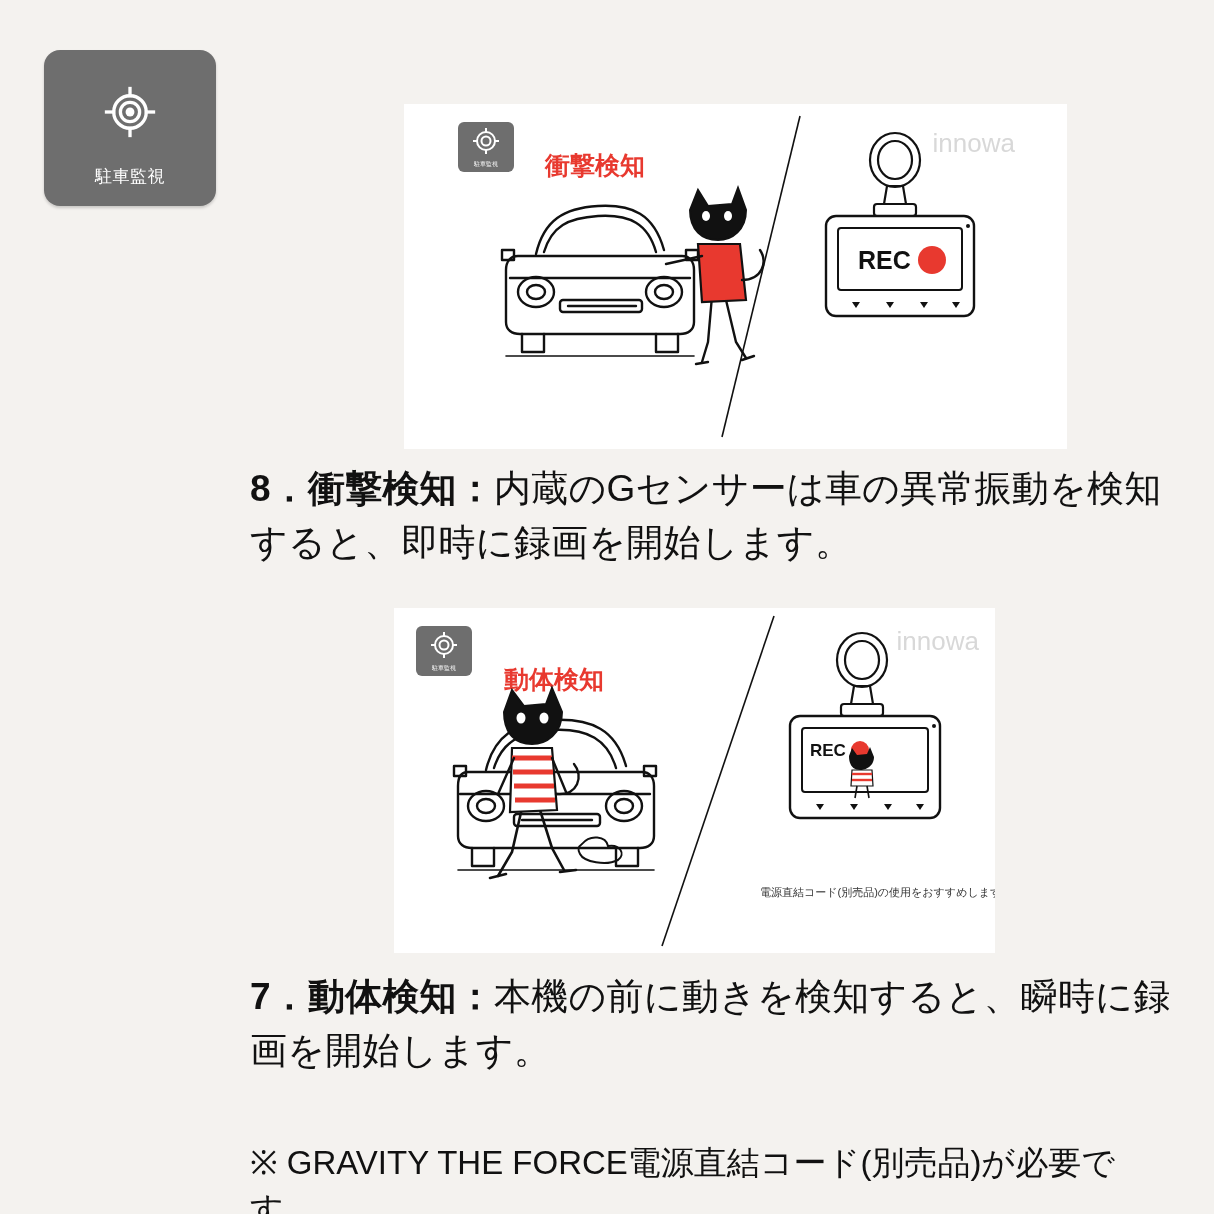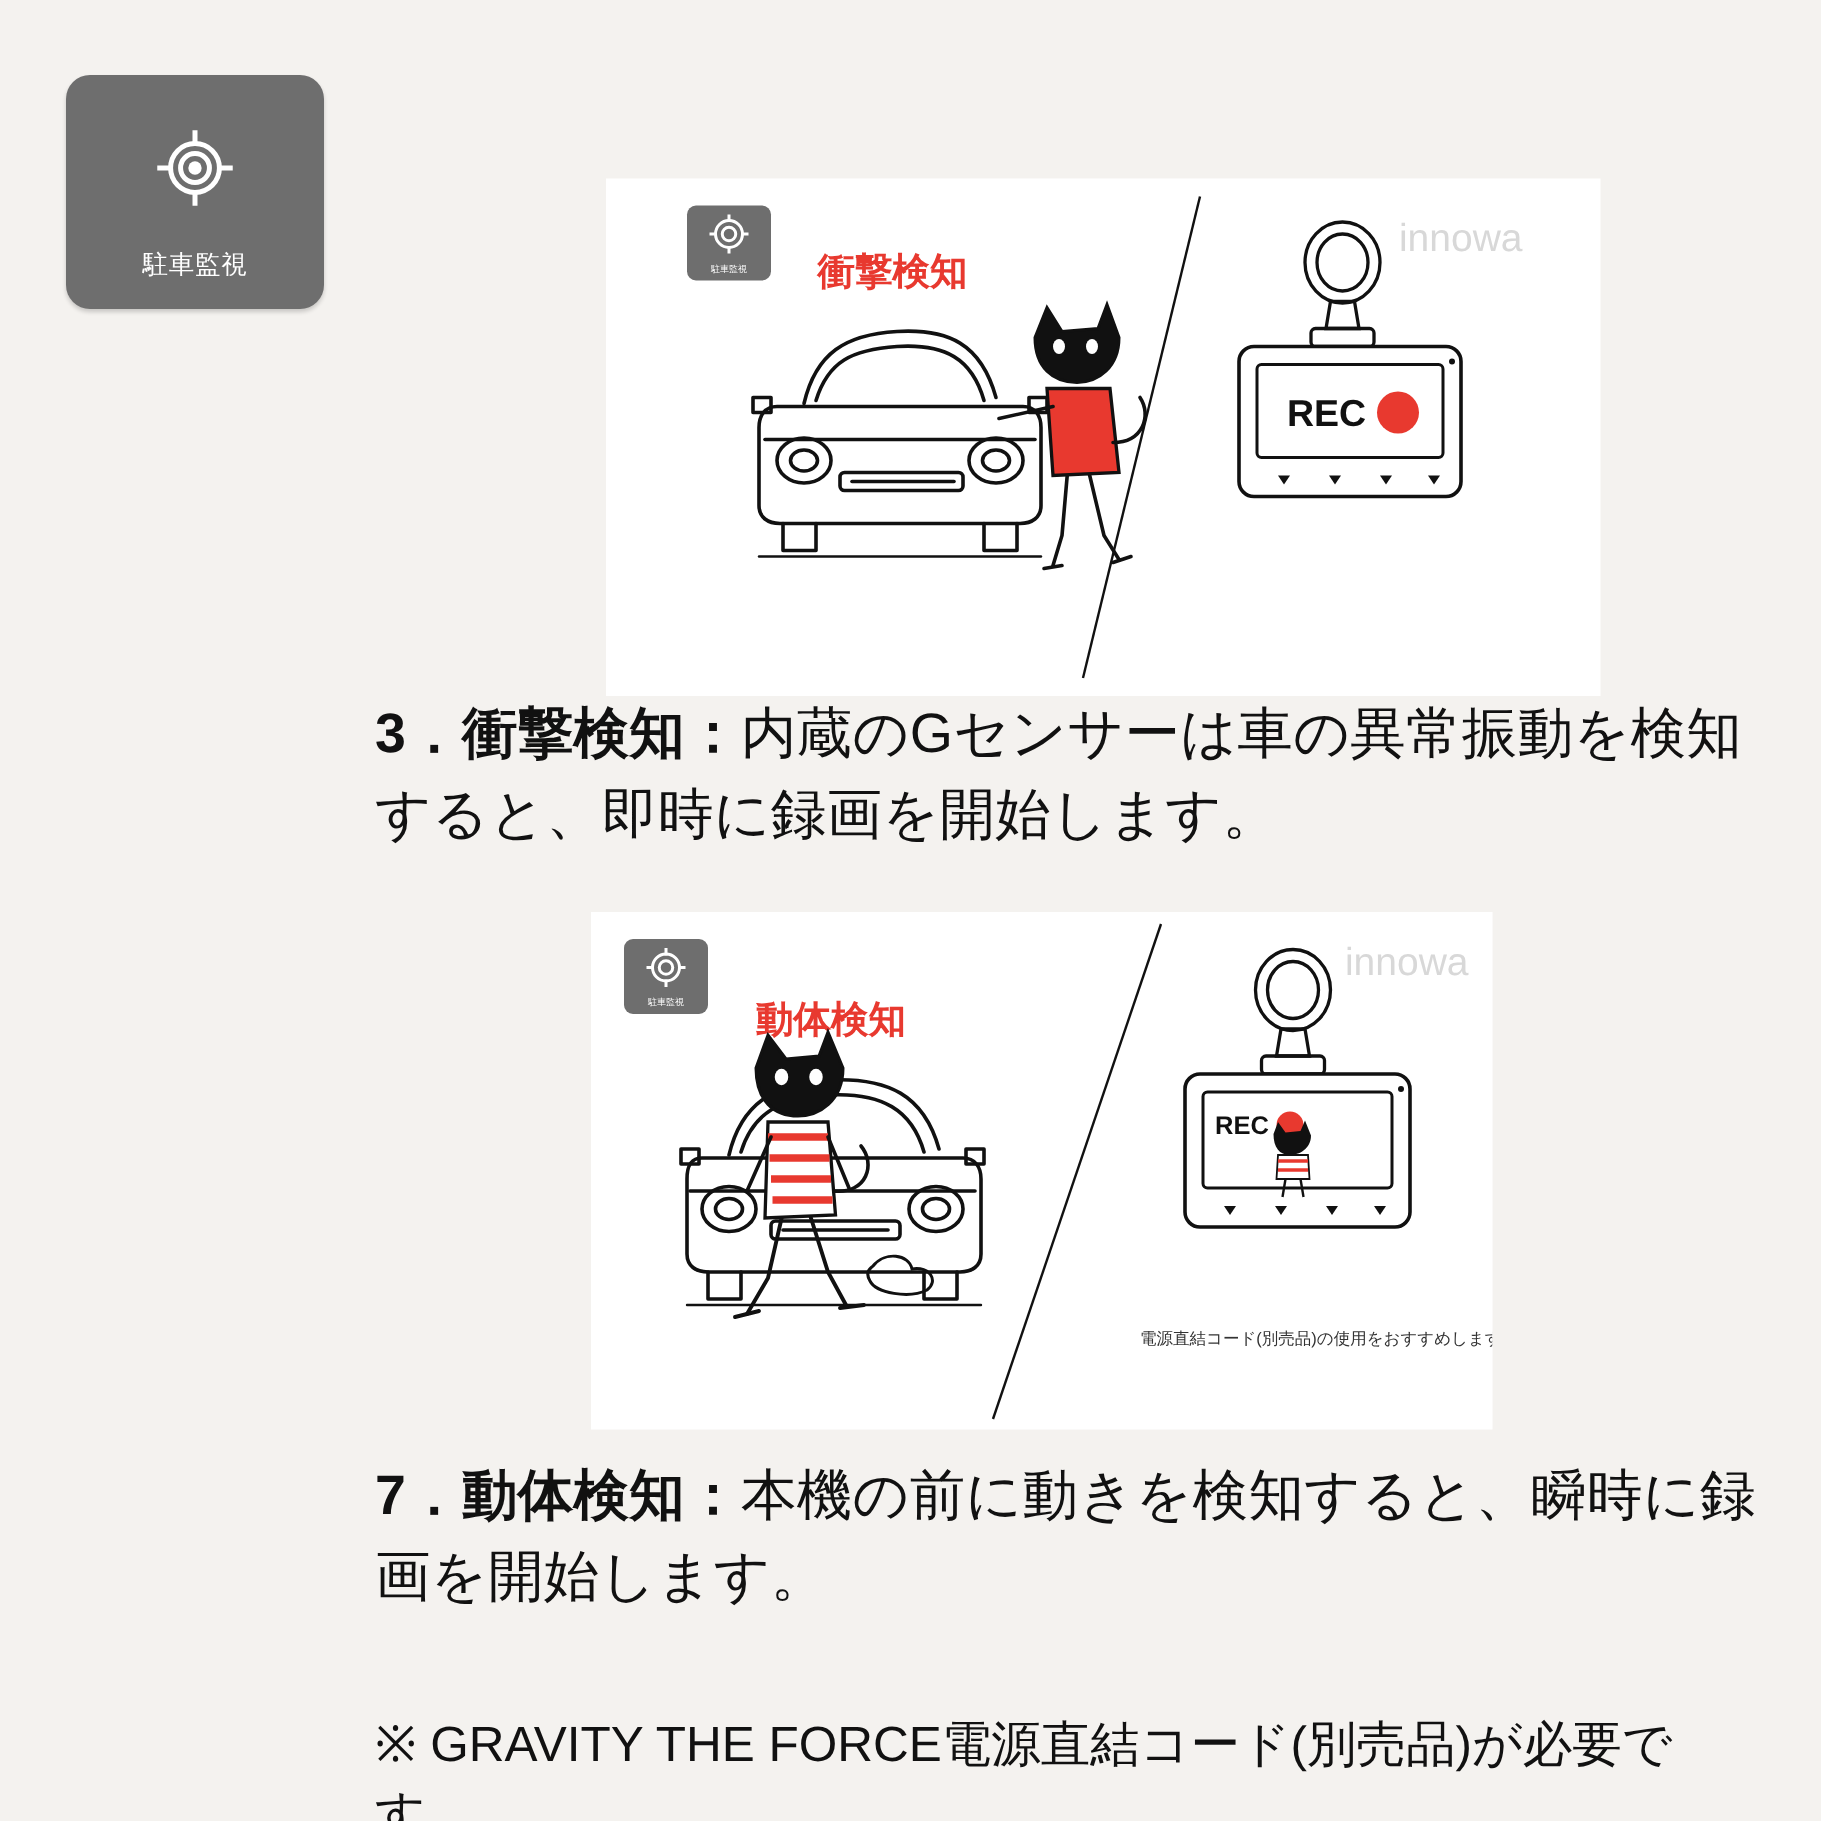--- a/index.html
+++ b/index.html
@@ -42,21 +42,21 @@
     font-size: 17px;
     letter-spacing: 0.5px;
   }
 
   
   .figure {
     position: absolute;
     background: #ffffff;
     overflow: hidden;
   }
-  #figure-1 { left: 404px; top: 119px; width: 663px; height: 345px; }
+  #figure-1 { left: 404px; top: 104px; width: 663px; height: 345px; }
   #figure-2 { left: 394px; top: 608px; width: 601px; height: 345px; }
 
   .fig-svg { display: block; width: 100%; height: 100%; }
 
   
   .para {
     position: absolute;
     font-family: "Liberation Sans", sans-serif;
     font-size: 37px;
     line-height: 1.45;
@@ -189,21 +189,21 @@
         <polygon points="480,198 488,198 484,204"></polygon>
         <polygon points="512,198 520,198 516,204"></polygon>
       </g>
 
       <circle cx="528" cy="122" r="2" fill="#111"></circle>
     </g>
   </svg>
 </div>
 
 <div class="para" id="para-1">
-  <span class="lead">3．衝撃検知：</span><span>内蔵のGセンサーは車の異常振動を検知すると、即時に録画を開始します。</span>
+  <span class="lead">8．衝撃検知：</span><span>内蔵のGセンサーは車の異常振動を検知すると、即時に録画を開始します。</span>
 </div>
 
 <div class="figure" id="figure-2">
   <svg class="fig-svg" viewBox="0 0 601 345">
     <rect x="0" y="0" width="601" height="345" fill="#ffffff"></rect>
 
     <line x1="380" y1="8" x2="268" y2="338" stroke="#111" stroke-width="1.6"></line>
 
     <g>
       <rect x="22" y="18" width="56" height="50" rx="6" fill="#6e6e6e"></rect>

